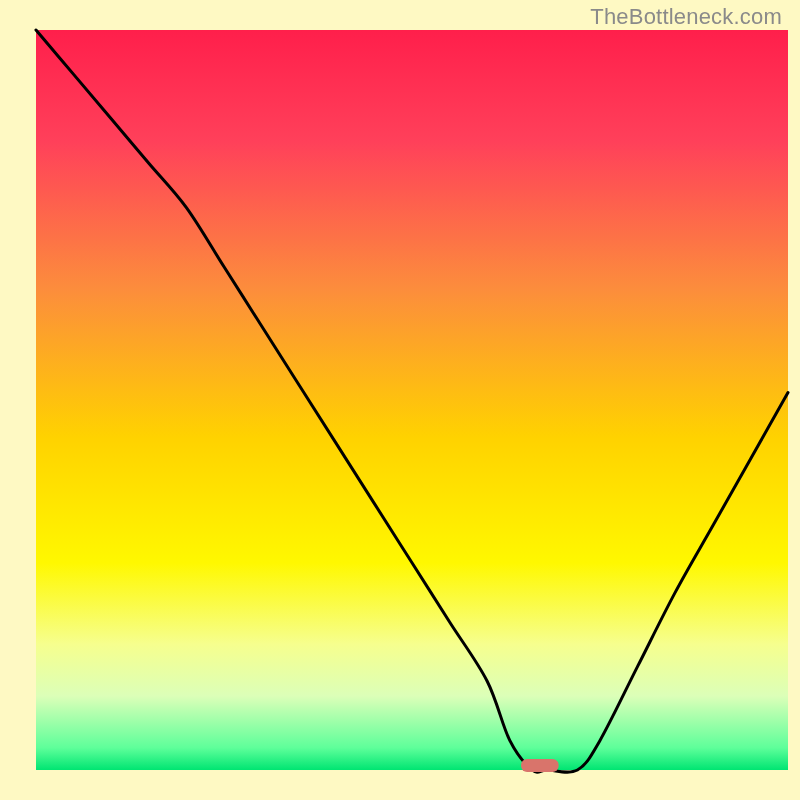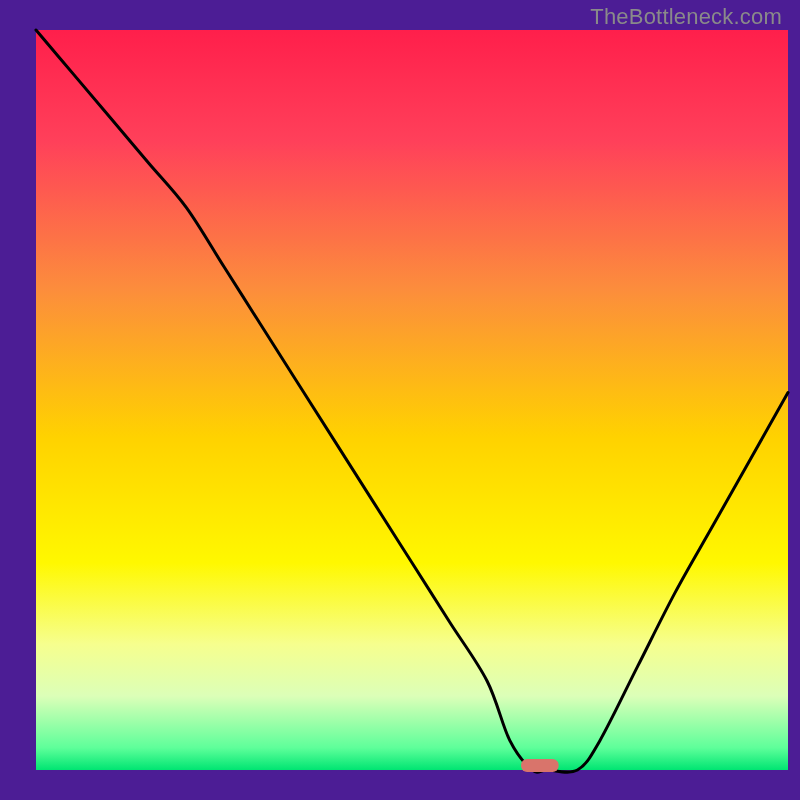--- a/index.html
+++ b/index.html
@@ -7,21 +7,21 @@
     padding: 0;
     width: 800px;
     height: 800px;
     background: #000;
     overflow: hidden;
   }
   .container {
     position: relative;
     width: 800px;
     height: 800px;
-    background: #4c1d95;
+    background: #fef9c3;
   }
   .watermark {
     position: absolute;
     top: 4px;
     right: 18px;
     font-family: Arial, Helvetica, sans-serif;
     font-size: 22px;
     font-weight: 500;
     color: #8a8a8a;
     letter-spacing: 0.2px;

